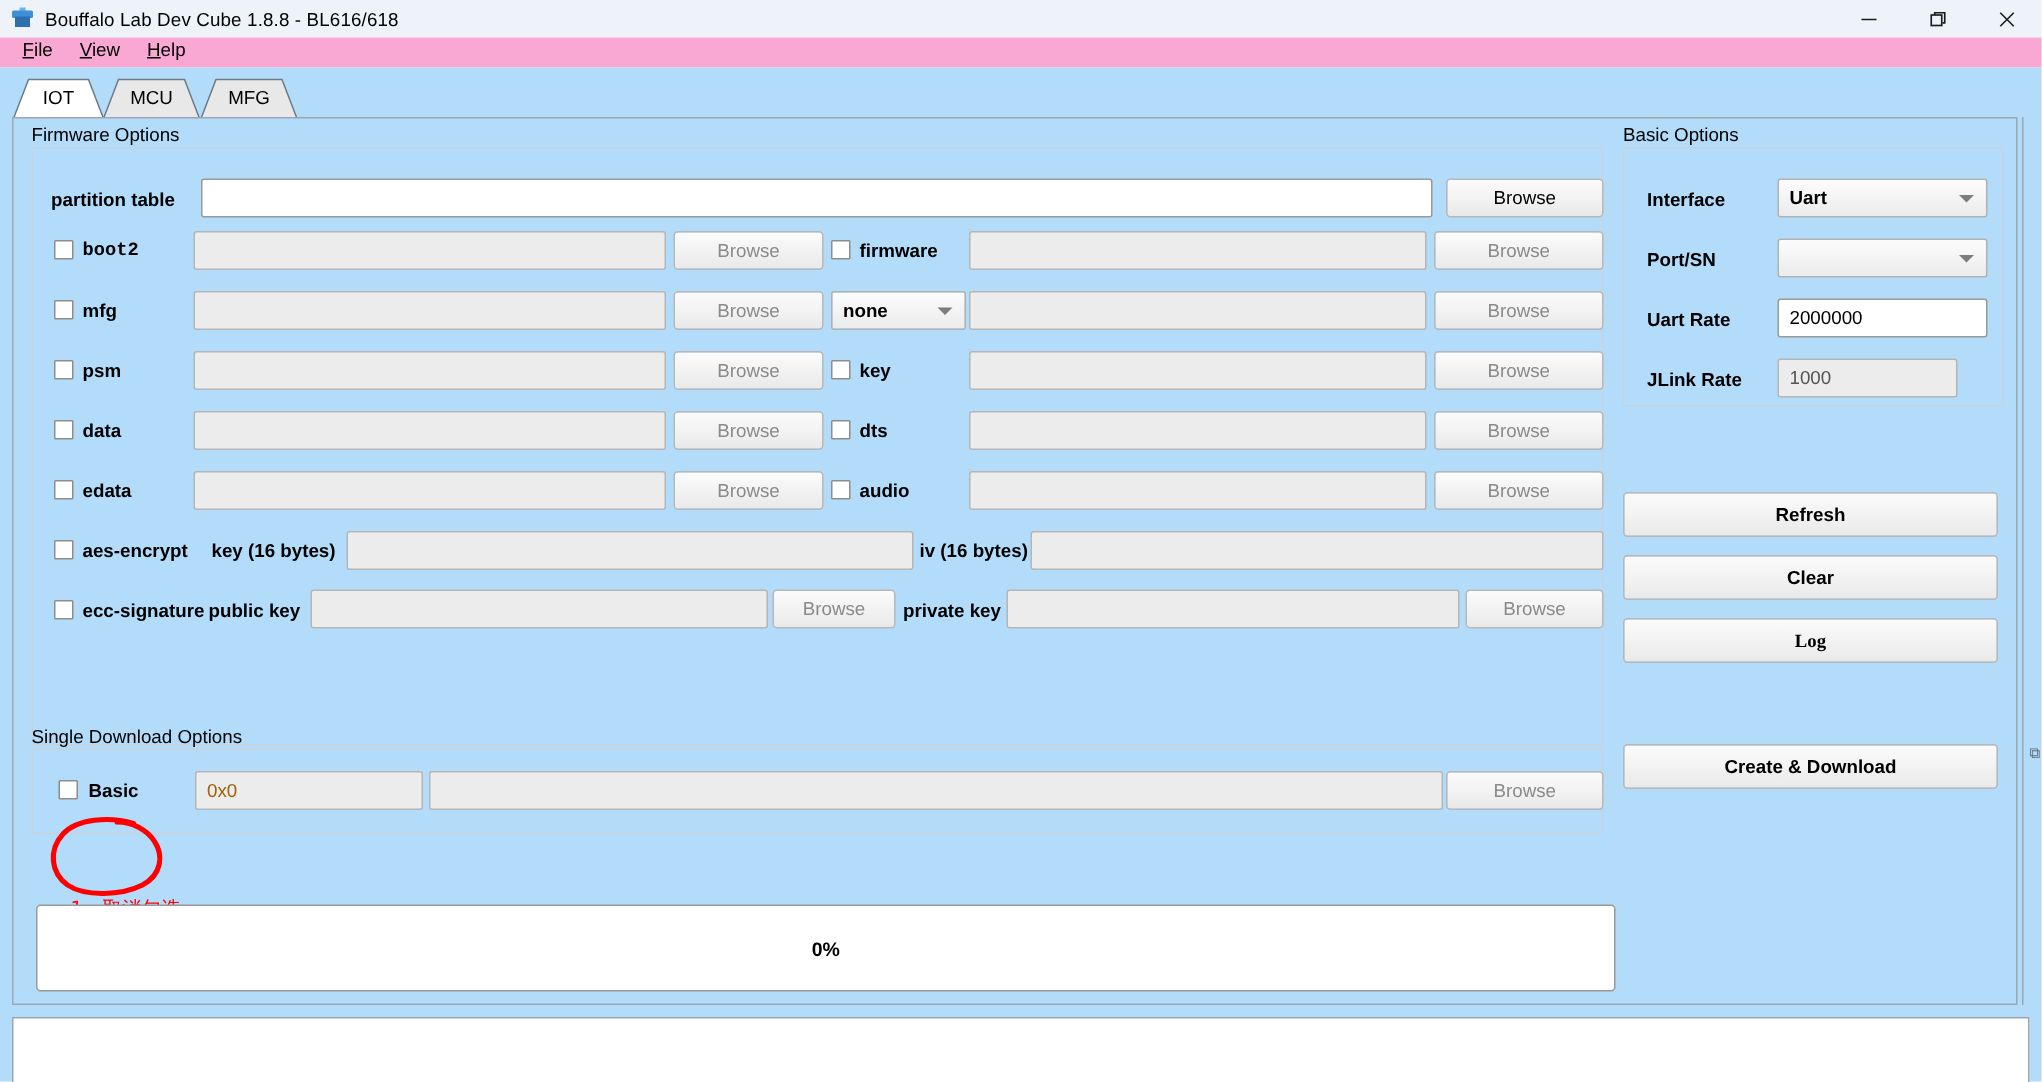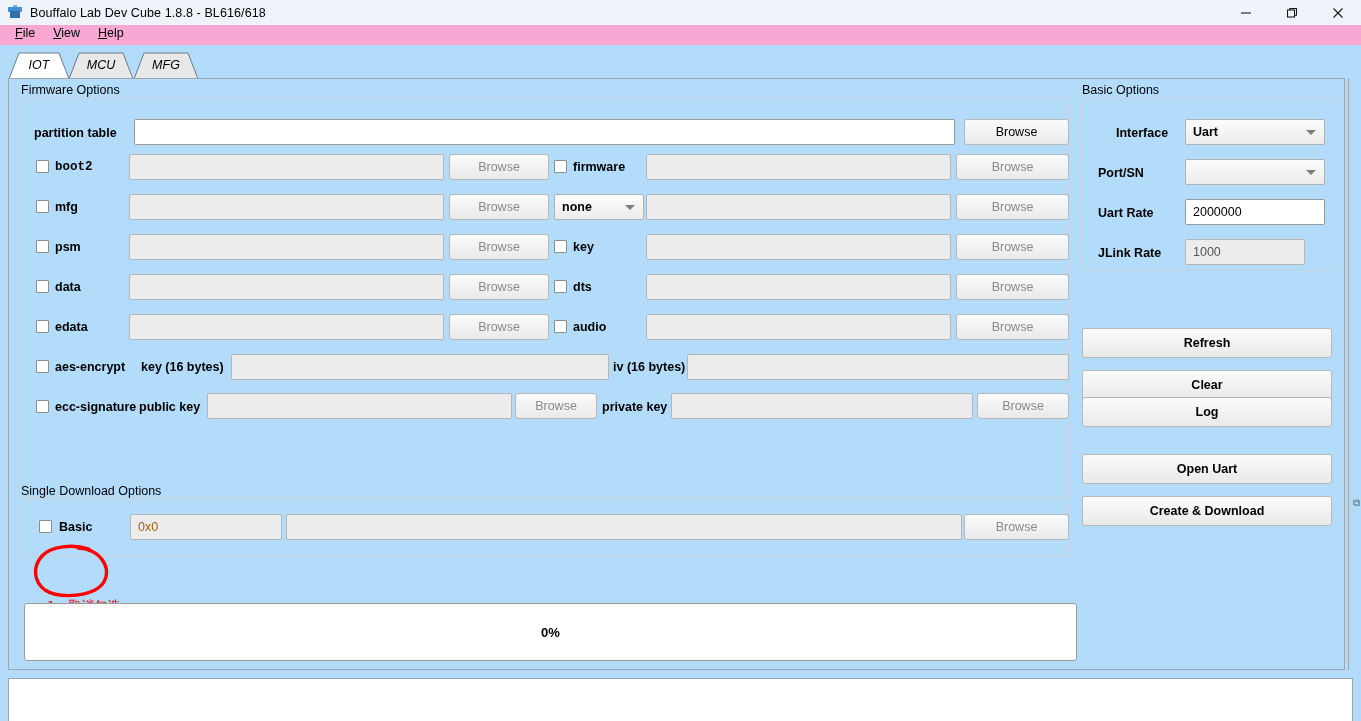--- a/index.html
+++ b/index.html
@@ -61,21 +61,21 @@
     background: #b3dcfa;
   }
 
   
   .tabstrip {
     position: absolute; left: 0; top: 7px; width: 1361px; height: 27px;
   }
   .tab {
     position: absolute; top: 0; height: 27px;
     display: flex; align-items: center; justify-content: center;
-    font-size: 12.5px; color: #000; font-style: italic;
+    font-size: 12.5px; color: #000;
   }
   .tab .tabshape {
     position: absolute; left: 0; top: 0; right: 0; bottom: 0;
   }
   .tab .tablabel { position: relative; z-index: 2; padding-bottom: 2px; }
   .tab-iot { left: 8px; width: 62px; }
   .tab-mcu { left: 68px; width: 66px; }
   .tab-mfg { left: 133px; width: 66px; }
 
   
@@ -320,42 +320,41 @@
     </svg>
     <div class="annot-text">1、取消勾选</div>
 
     <div class="progress">
       <span>0%</span>
     </div>
 
     <div class="grouplabel" style="left:1073px; top:4px;">Basic Options</div>
     <div class="groupbox" style="left:1073px; top:19px; width:254px; height:173px;"></div>
 
-    <div class="lbl" style="left:1089px; top:47px;margin-left:18px;">Interface</div>
+    <div class="lbl" style="left:1089px; top:47px;">Interface</div>
     <div class="combo" style="left:1176px; top:40px; width:140px;">
       <span>Uart</span>
       <span class="arrow"></span>
     </div>
 
     <div class="lbl" style="left:1089px; top:87px;">Port/SN</div>
     <div class="combo" style="left:1176px; top:80px; width:140px;">
       <span></span>
       <span class="arrow"></span>
     </div>
 
     <div class="lbl" style="left:1089px; top:127px;">Uart Rate</div>
     <div class="txt enabled" style="left:1176px; top:120px; width:140px; font-weight:normal;">2000000</div>
 
     <div class="lbl" style="left:1089px; top:167px;">JLink Rate</div>
     <div class="txt" style="left:1176px; top:160px; width:120px;">1000</div>
 
     <div class="btn big" style="left:1073px; top:249px; width:250px;">Refresh</div>
     <div class="btn big" style="left:1073px; top:291px; width:250px;">Clear</div>
-    <div class="btn big" style="left:1073px; top:318px; width:250px;">Log</div>
-    <div class="btn big" style="left:1073px; top:375px; width:250px;">Open Uart</div>
+    <div class="btn big" style="left:1073px; top:333px; width:250px;font-family:Liberation Serif, serif;">Log</div>
     <div class="btn big" style="left:1073px; top:417px; width:250px;">Create &amp; Download</div>
   </div>
 
   <div class="splitter">
     <div class="line"></div>
     <div class="grip">⧉</div>
   </div>
 
   <div class="logpanel"></div>
 </div>

